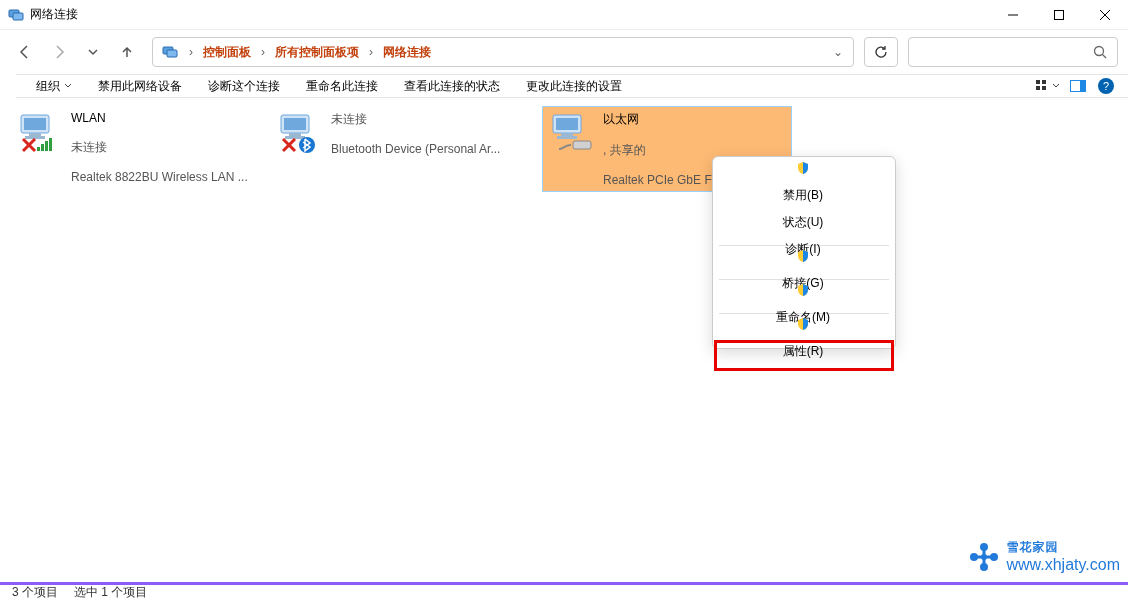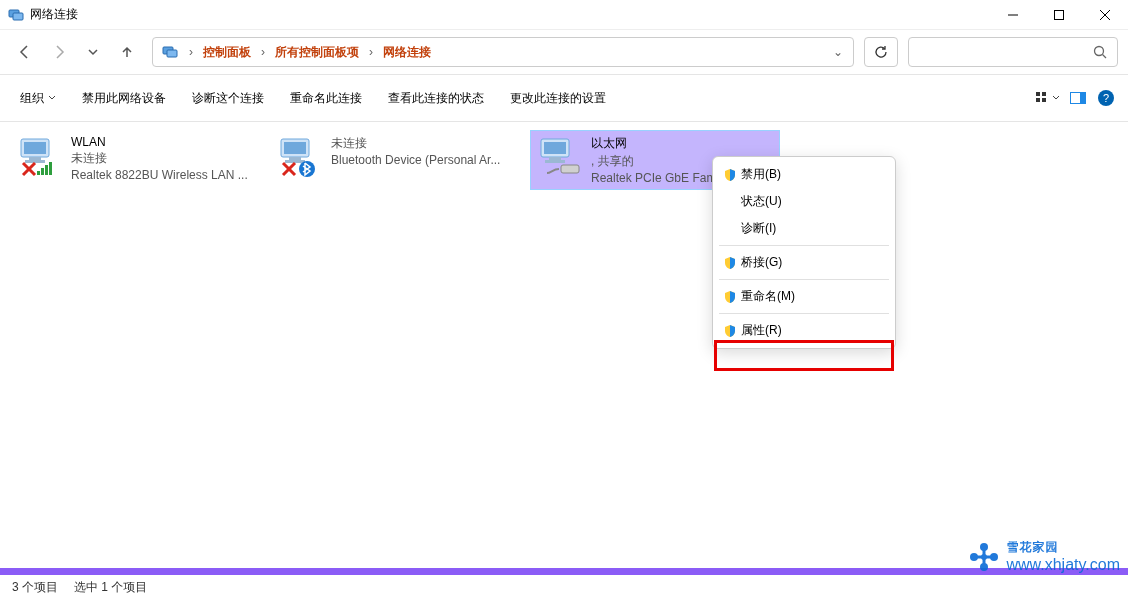--- a/index.html
+++ b/index.html
@@ -14,44 +14,44 @@
 .navrow { height: 44px; display: flex; align-items: center; padding: 0 10px; gap: 4px; }
 .navbtn { width: 30px; height: 30px; display: flex; align-items: center; justify-content: center; color: #777; border-radius: 4px; }
 .breadcrumb { flex: 1; height: 30px; border: 1px solid #ccc; border-radius: 4px; display: flex; align-items: center; padding: 0 4px; margin: 0 6px; }
 .breadcrumb .bicon { width: 18px; height: 18px; margin: 0 4px; display:flex; align-items:center; justify-content:center;}
 .breadcrumb .bsep { color: #666; padding: 0 6px; }
 .breadcrumb .bitem { color: #c2410c; padding: 2px 4px; font-weight: bold; }
 .breadcrumb .spacer { flex: 1; }
 .refreshbtn { width: 34px; height: 30px; border: 1px solid #ccc; border-radius: 4px; display: flex; align-items: center; justify-content: center; margin-right: 6px; }
 .searchbox { width: 210px; height: 30px; border: 1px solid #ccc; border-radius: 4px; display: flex; align-items: center; justify-content: flex-end; padding: 0 10px; color: #777; }
 
-.cmdbar { height: 48px; border-top: 1px solid #e5e5e5; border-bottom: 1px solid #e5e5e5; display: flex; align-items: center; padding: 0 8px; gap: 2px; }
+.cmdbar { height: 24px; border-top: 1px solid #e5e5e5; border-bottom: 1px solid #e5e5e5; display: flex; align-items: center; padding: 0 8px; gap: 2px; margin-left: 16px; }
 .cmdbtn { padding: 4px 12px; color: #000; border-radius: 3px; display:flex; align-items:center; gap:4px;}
 .cmdsp { flex: 1; }
 .iconbtn { width: 28px; height: 24px; display: flex; align-items: center; justify-content: center; color: #333; border-radius: 3px;}
 .help { width:16px; height:16px; background:#0063b1; color:#fff; border-radius:50%; display:flex; align-items:center; justify-content:center; font-size:11px; margin:0 6px 0 4px;}
 
 .content { position: relative; height: calc(600px - 30px - 44px - 34px - 24px); padding: 8px 10px; }
 .adapters { display: flex; gap: 10px; }
 .adapter { width: 250px; display: flex; gap: 8px; padding: 4px; border: 1px solid transparent; }
-.adapter.selected { background: #c4b5fd; border: 1px solid #99d1ff; }
+.adapter.selected { background: #fdba74; border: 1px solid #99d1ff; margin-left: 12px; }
 .aicon { width: 48px; height: 40px; position: relative; flex-shrink: 0; }
-.ainfo { display: flex; flex-direction: column; gap: 1px; overflow: hidden; }
+.ainfo { display: flex; flex-direction: column; gap: 14px; overflow: hidden; }
 .aname { color: #000; white-space: nowrap; overflow: hidden; text-overflow: ellipsis; }
 .astatus { color: #555; white-space: nowrap; overflow: hidden; text-overflow: ellipsis; }
 .adev { color: #555; white-space: nowrap; overflow: hidden; text-overflow: ellipsis; }
 
 .ctxmenu { position: absolute; left: 712px; top: 156px; width: 184px; background: #fff; border: 1px solid #ccc; border-radius: 6px; box-shadow: 0 4px 16px rgba(0,0,0,0.15); padding: 4px 2px; }
-.ctxitem { height: 27px; display: flex; align-items: center; padding: 0 10px 0 8px; gap: 4px; color: #000; }
+.ctxitem { height: 27px; display: flex; align-items: center; padding: 0 10px 0 8px; gap: 12px; color: #000; flex-direction: column; }
 .ctxitem.disabled { color: #9a9a9a; }
 .ctxsep { height: 1px; background: #e0e0e0; margin: 3px 4px; }
 .ctxshield { width: 14px; height: 14px; flex-shrink: 0; display:flex; align-items:center; justify-content:center;}
 .redbox { position: absolute; left: 714px; top: 340px; width: 180px; height: 31px; border: 3px solid #e60000; pointer-events: none; }
 
-.statusbar { position: absolute; bottom: 0; left: 0; right: 0; height: 32px; border-top: 7px solid #8b5cf6; display: flex; align-items: center; padding: 0 12px; gap: 16px; color: #333; }
+.statusbar { position: absolute; bottom: 0; left: 0; right: 0; height: 18px; border-top: 3px solid #8b5cf6; display: flex; align-items: center; padding: 0 12px; gap: 16px; color: #333; }
 
 .watermark { position: absolute; right: 8px; bottom: 26px; display: flex; align-items: center; gap: 6px; opacity: 0.9; }
 .watermark .wicon { width: 32px; height: 32px; }
 .watermark .wt1 { font-size: 12px; font-weight: bold; color: #0a6bd6; letter-spacing: 1px; }
 .watermark .wt2 { font-size: 16px; color: #0a6bd6; }
 
 svg { display: block; }
 </style>
 </head>
 <body>

